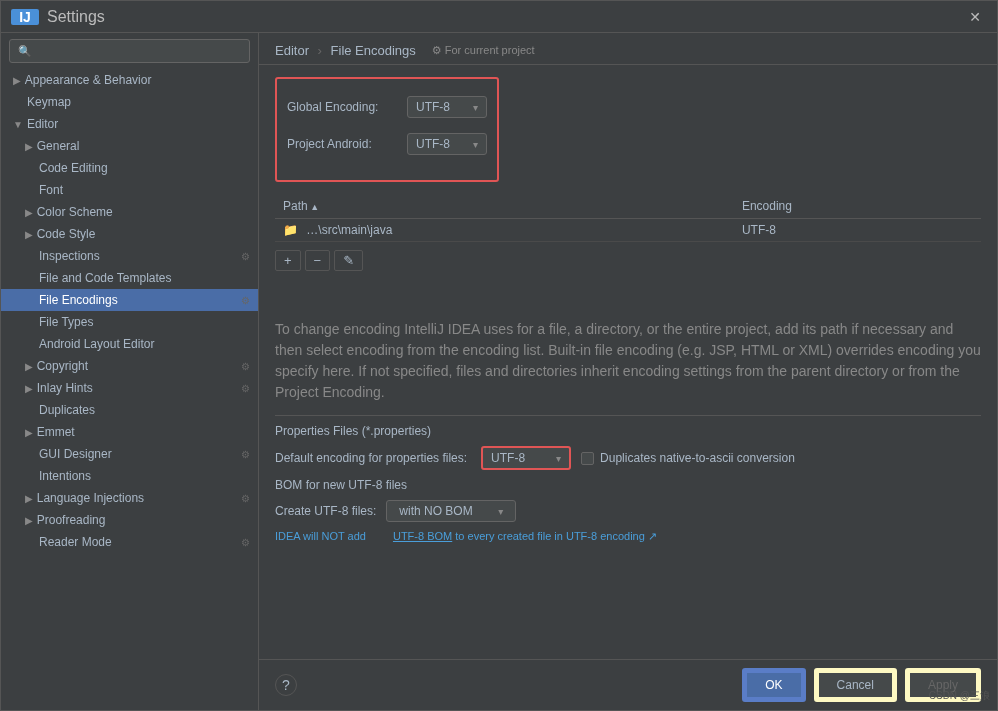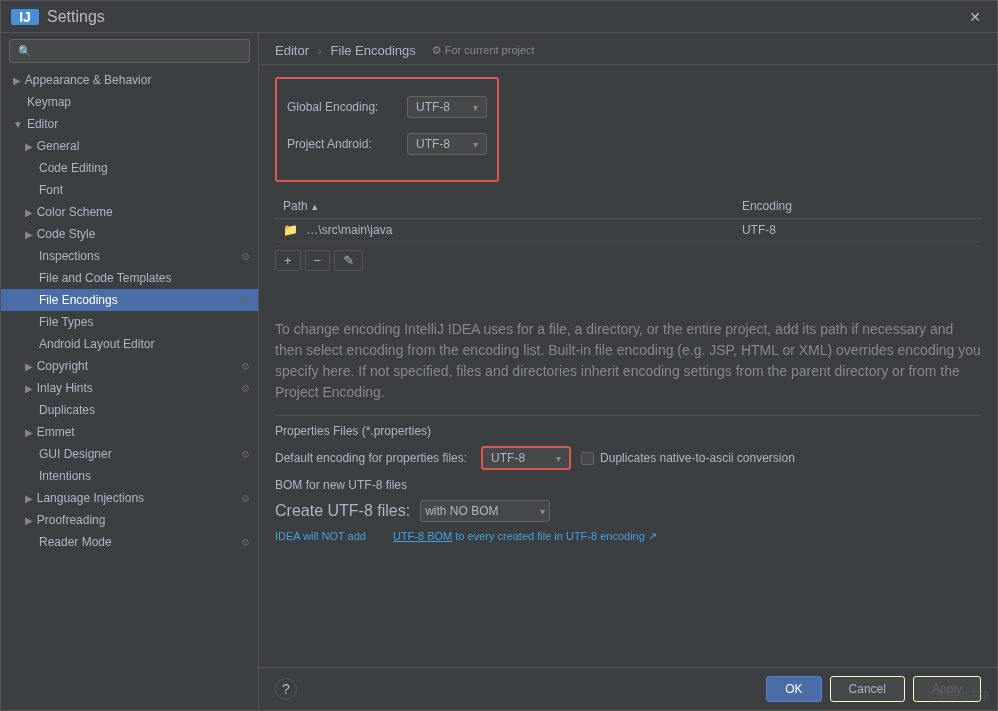--- a/index.html
+++ b/index.html
@@ -256,26 +256,26 @@
       border-radius: 2px;
       flex-shrink: 0;
     }
     .bom-section { margin-top: 8px; }
     .bom-row {
       display: flex;
       align-items: center;
       gap: 10px;
       margin-bottom: 8px;
     }
-    .bom-label { color: #a9b7c6; font-size: 16px; }
+    .bom-label { color: #a9b7c6; font-size: 12px; }
     .bom-dropdown {
       background: #45494a;
       border: 1px solid #646464;
       border-radius: 3px;
-      padding: 3px 4px;
+      padding: 3px 12px;
       color: #a9b7c6;
       font-size: 12px;
       display: flex;
       align-items: center;
       cursor: pointer;
       min-width: 130px;
       justify-content: space-between;
     }
     .bom-info {
       color: #4a9eda;
@@ -301,21 +301,21 @@
       font-size: 14px;
       cursor: pointer;
       margin-right: auto;
       width: 22px; height: 22px;
       border-radius: 50%;
       border: 1px solid #555;
       display: flex; align-items: center; justify-content: center;
     }
     .footer-btn {
       background: #45494a;
-      border: 1px solid #fef9c3;
+      border: 5px solid #fef9c3;
       color: #a9b7c6;
       padding: 5px 18px;
       cursor: pointer;
       border-radius: 3px;
       font-size: 12px;
     }
     .footer-btn.primary {
       background: #4a6da7;
       border-color: #5a7dc7;
       color: white;

